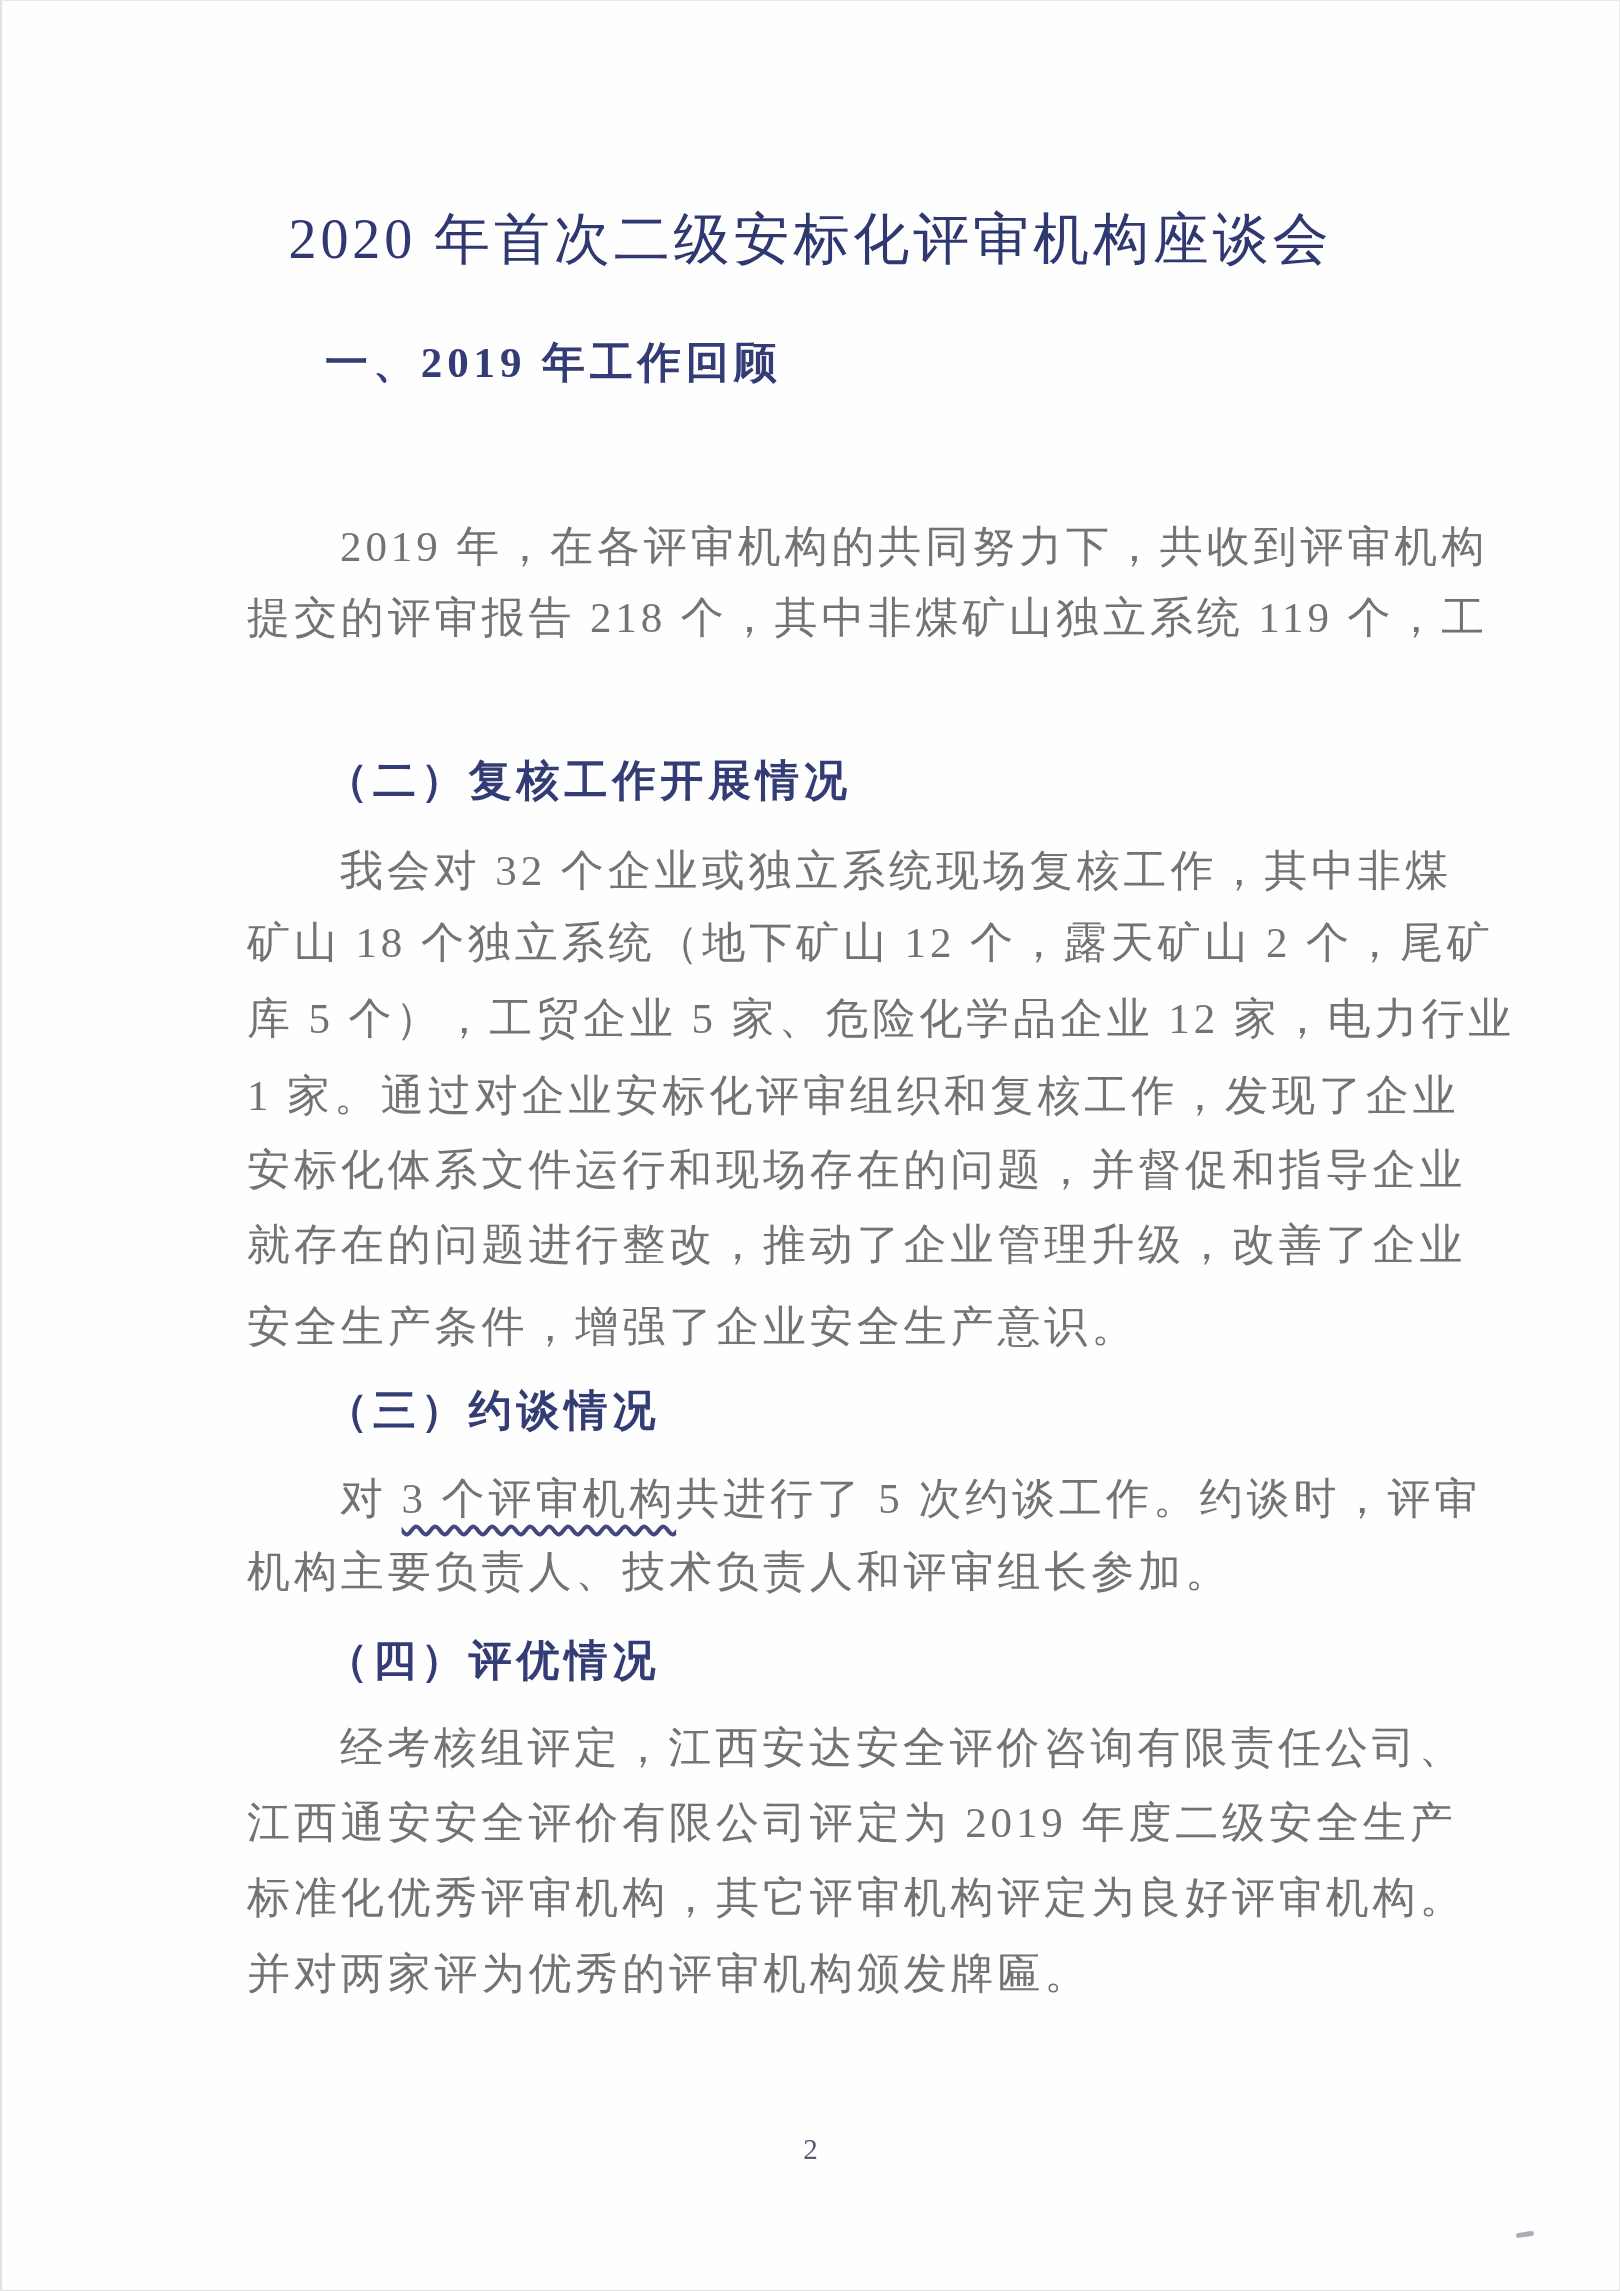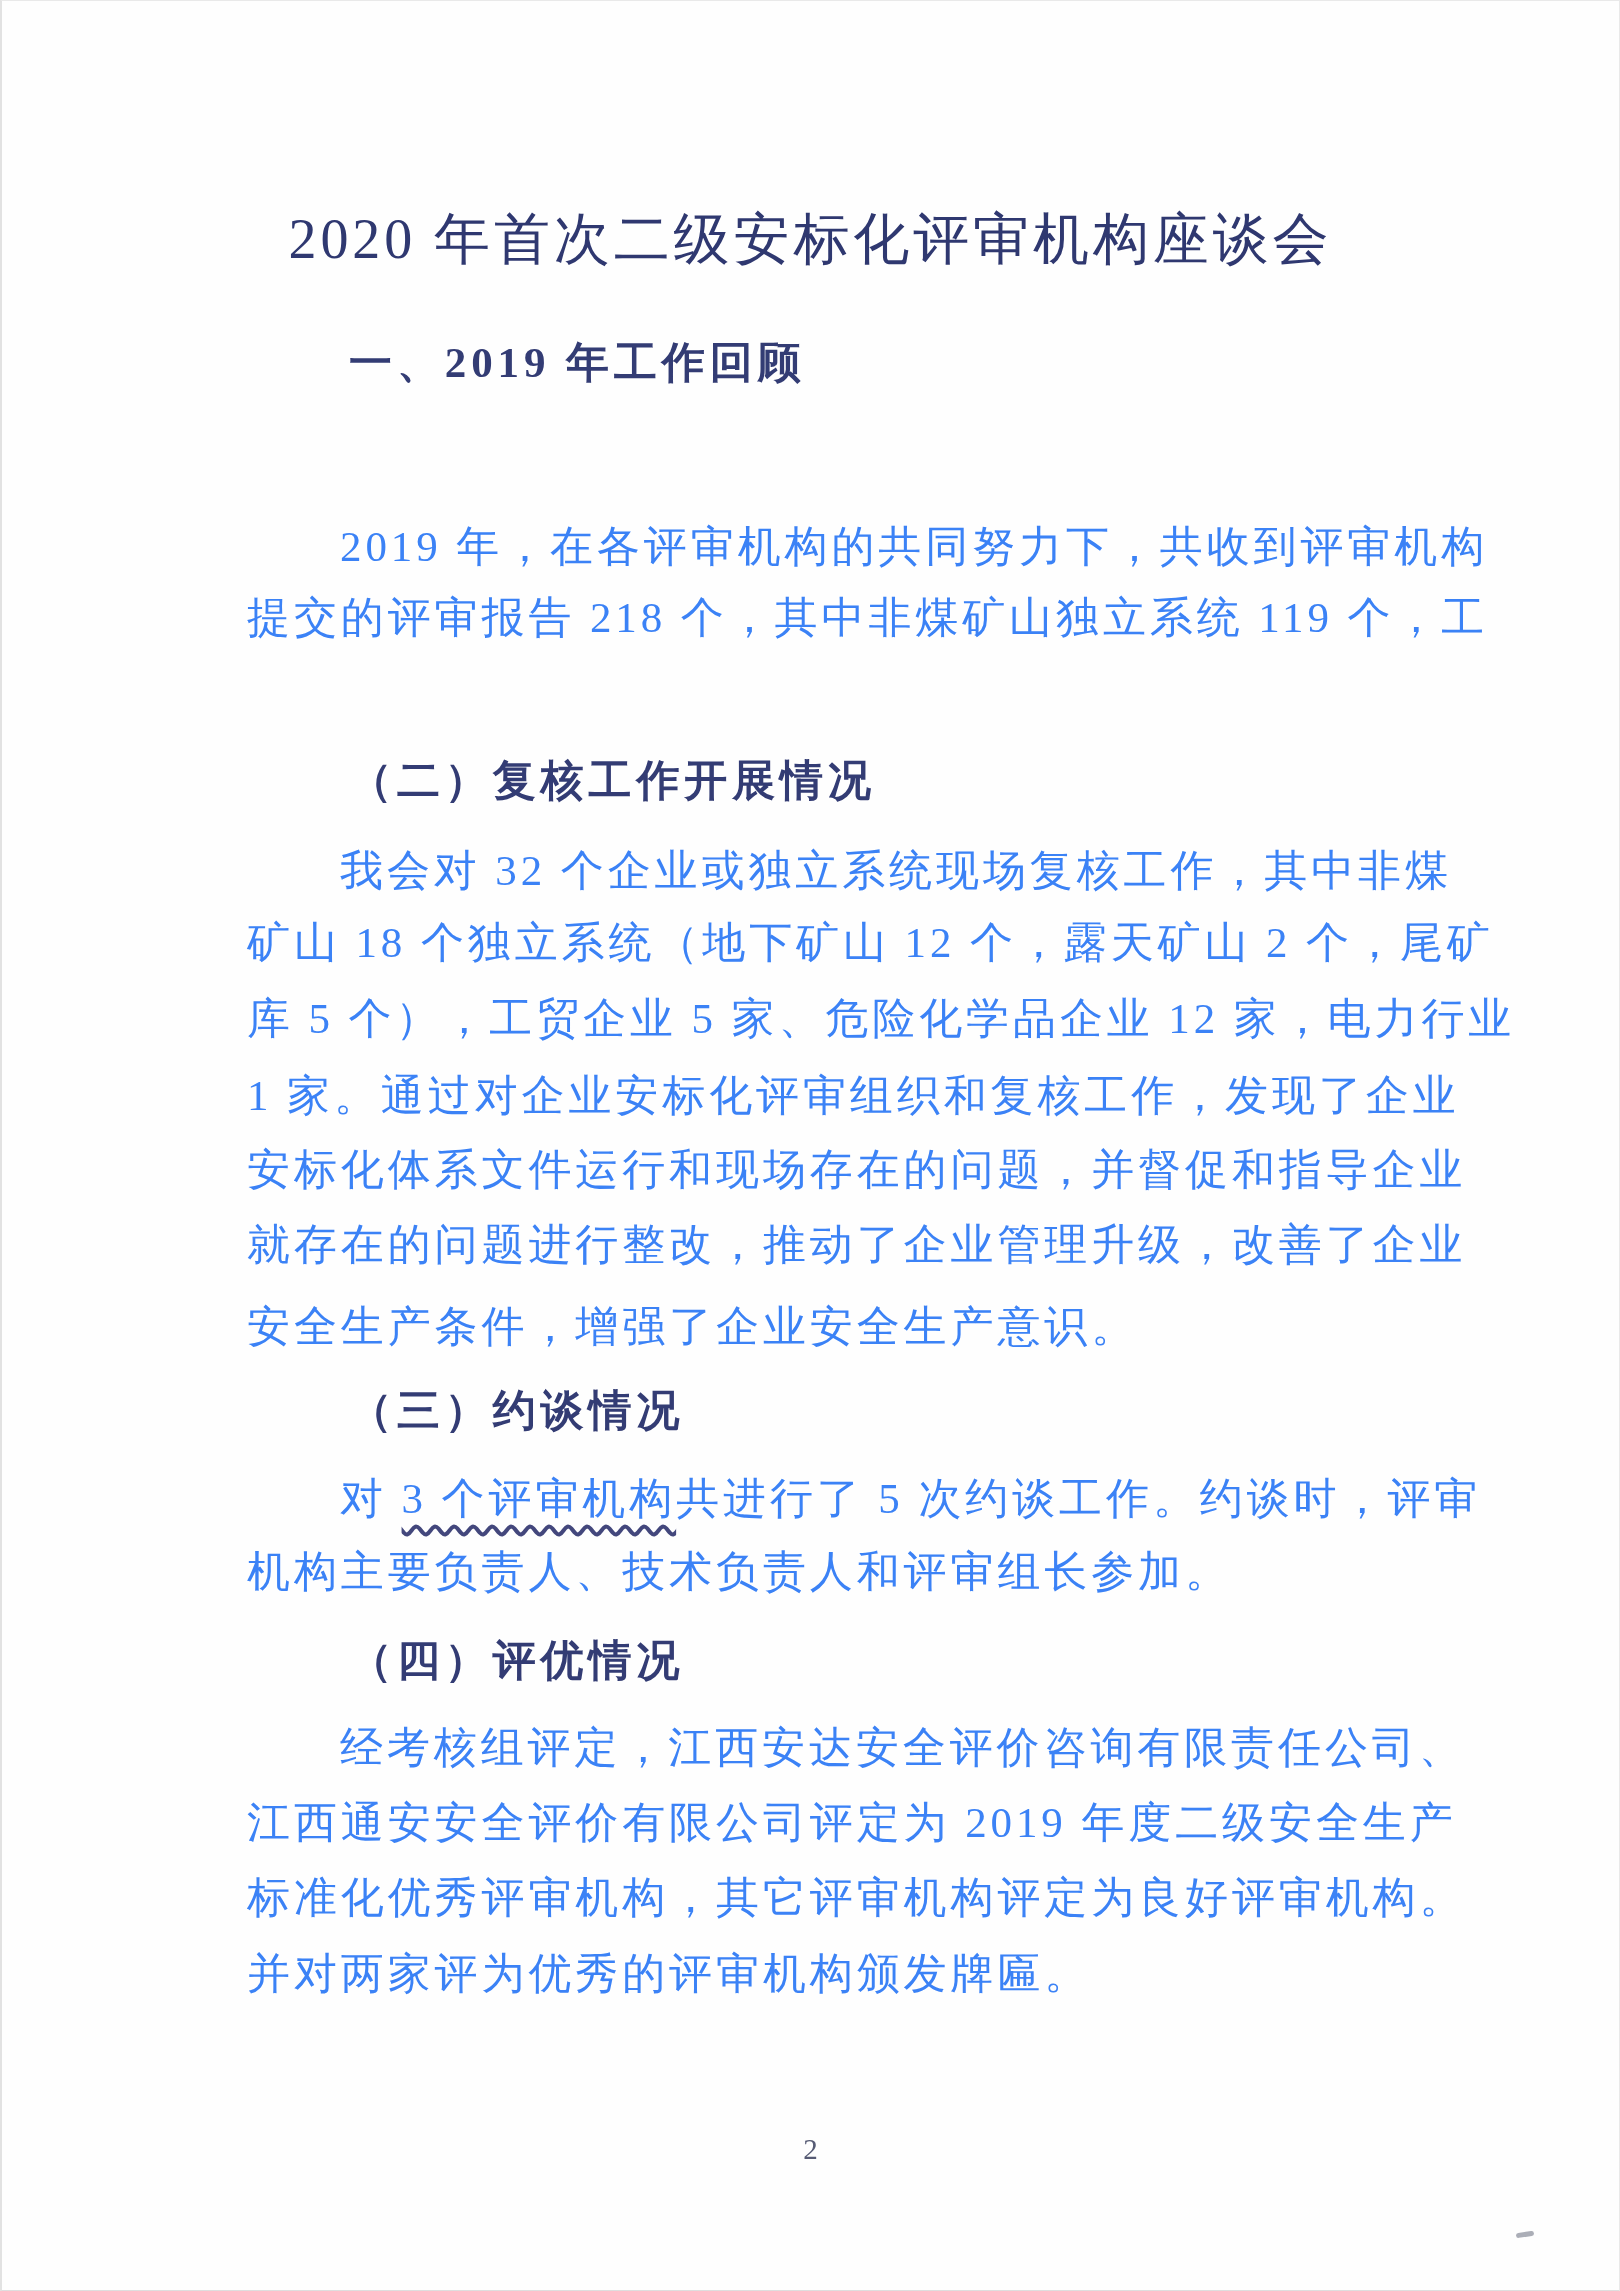--- a/index.html
+++ b/index.html
@@ -31,28 +31,27 @@
     white-space: nowrap;
   }
   .heading {
     position: absolute;
     left: 323px;
     font-size: 43px;
     letter-spacing: 4.9px;
     font-weight: bold;
     color: #333c74;
     white-space: nowrap;
-    margin-left: 24px;
   }
   .line {
     position: absolute;
     left: 245px;
     font-size: 43px;
     letter-spacing: 3.9px;
-    color: #3b82f6;
+    color: #737373;
     white-space: nowrap;
     text-align: center;
   }
   .line.indent {
     left: 338px;
   }
   .wavy-mark {
     text-decoration: underline;
     text-decoration-style: wavy;
     text-decoration-color: #43477c;

